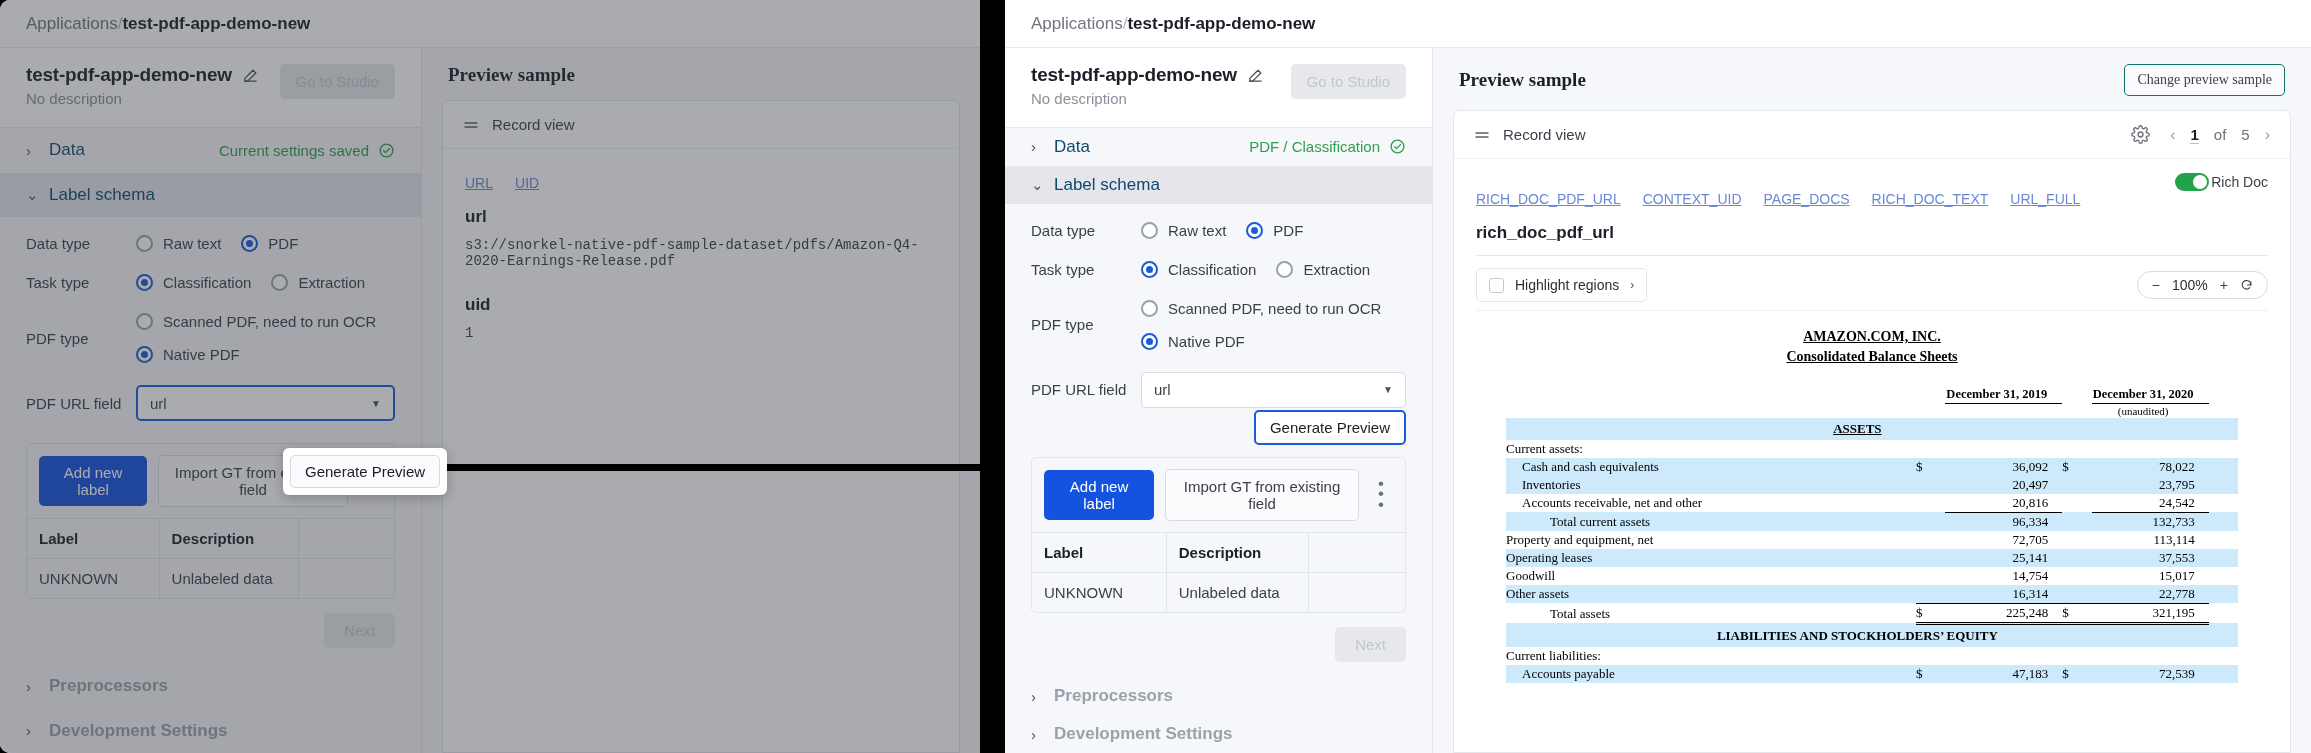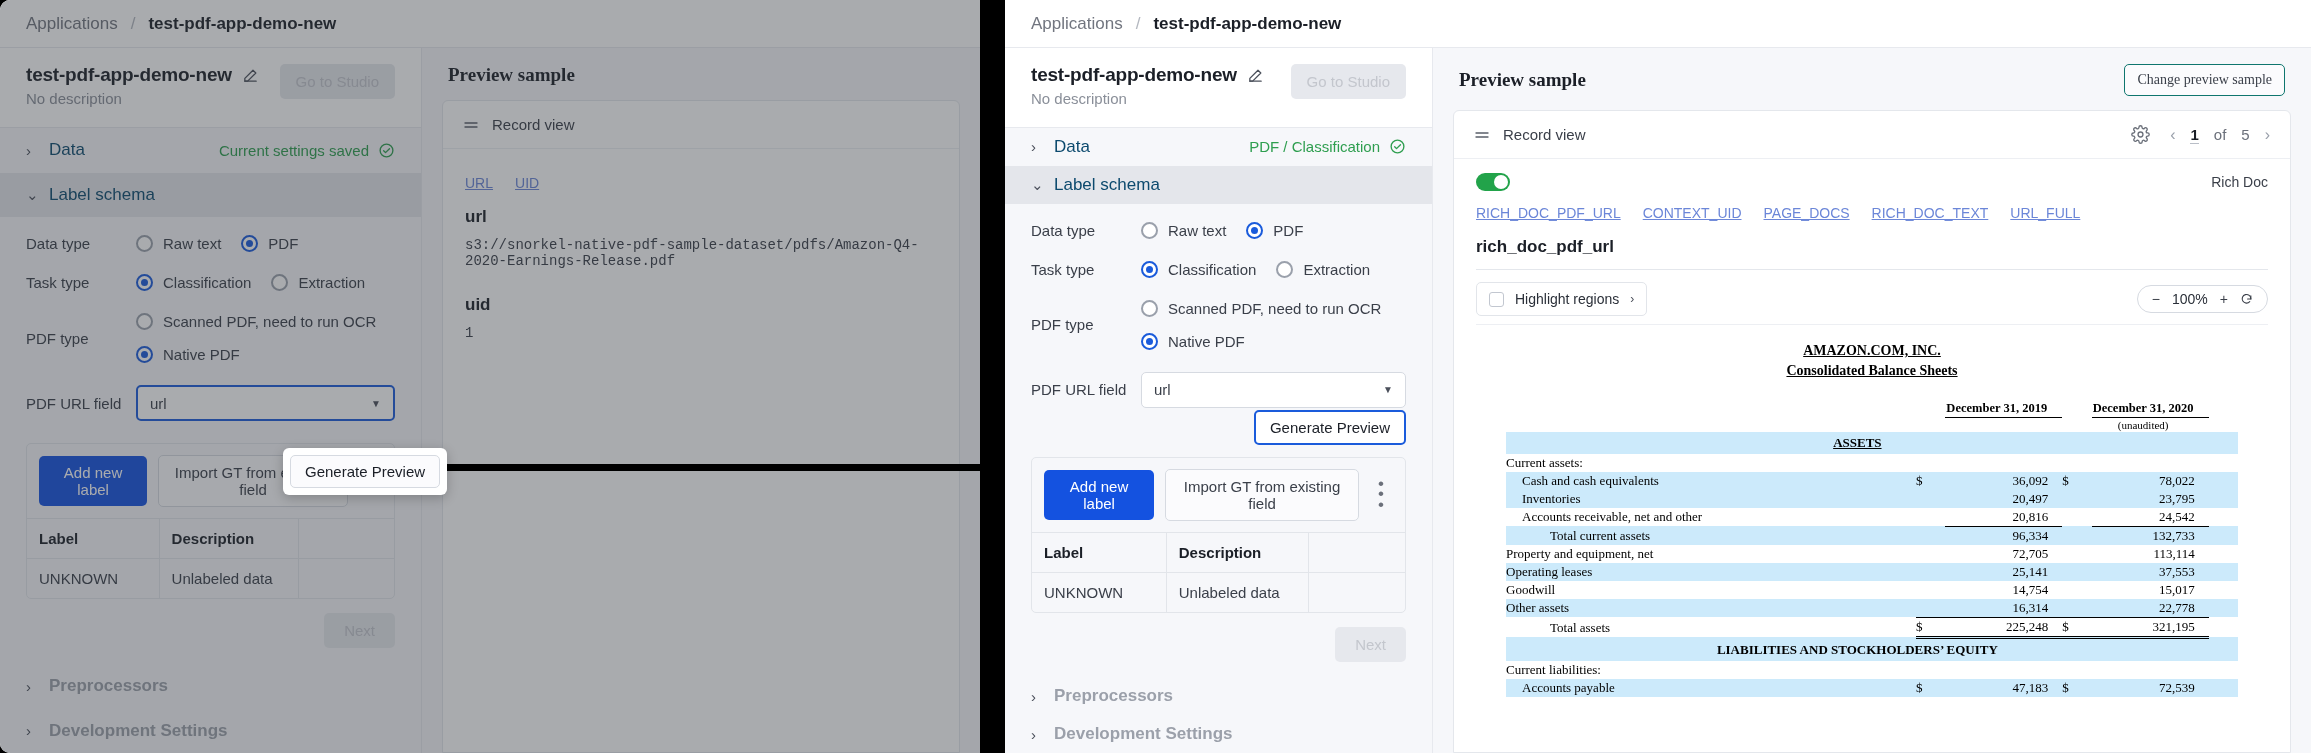--- a/index.html
+++ b/index.html
@@ -16,21 +16,21 @@
     position: absolute; top: 0; height: 753px;
     background: #ffffff; overflow: hidden;
     display: flex; flex-direction: column;
   }
   .app.left  { left: 0px;    width: 980px;  border-radius: 10px 0 0 10px; }
   .app.right { left: 1005px; width: 1306px; }
 
   .breadcrumb-bar {
     height: 48px; flex: 0 0 48px;
     display: flex; align-items: center;
-    padding: 0 26px; gap: 13px;
+    padding: 0 26px; 
     background: #ffffff;
     border-bottom: 1px solid #e7e9ee;
     font-size: 17px;
   }
   .bc-root { color: #71757f; }
   .bc-sep  { color: #b4b8c0; }
   .bc-cur  { color: #1b1f27; font-weight: 600; }
 
   .body-split { flex: 1 1 auto; display: flex; min-height: 0; }
 
@@ -173,22 +173,22 @@
   .rows-icon { width: 16px; height: 16px; display: block; color: #5a5f6a; }
   .record-right { display: flex; align-items: center; gap: 20px; color: #6b707a; }
   .gear-icon { width: 19px; height: 19px; display: block; }
   .pager { display: flex; align-items: center; gap: 15px; font-size: 15px; color: #3a3f49; }
   .pager .arrow { color: #9aa0ab; font-size: 16px; cursor: pointer; }
   .pager .num { font-weight: 700; color: #1b1f27; border-bottom: 1px solid #b9bec7; }
   .pager .of { color: #6b707a; }
 
   .record-body { flex: 1 1 auto; padding: 14px 22px 0 22px; overflow: hidden; position: relative; }
 
-  .toggle-row { display: flex; align-items: center; justify-content: space-between; gap: 2px;
-                margin-bottom: 14px; }
+  .toggle-row { display: flex; align-items: center; justify-content: flex-end; gap: 2px;
+                }
   .switch {
     width: 34px; height: 18px; border-radius: 10px; background: #22a34a;
     position: relative; cursor: pointer; flex: 0 0 34px;
   }
   .switch .knob {
     position: absolute; right: 2px; top: 2px; width: 14px; height: 14px;
     border-radius: 50%; background: #fff;
   }
   .toggle-label { font-size: 14px; color: #3a3f49; }
 

